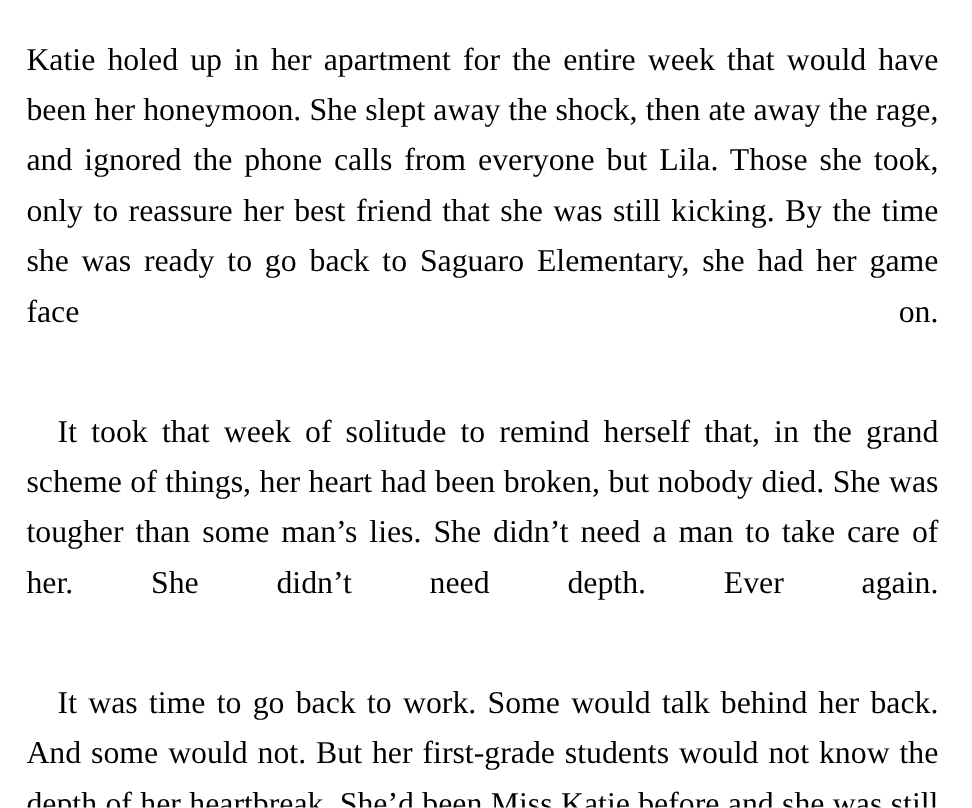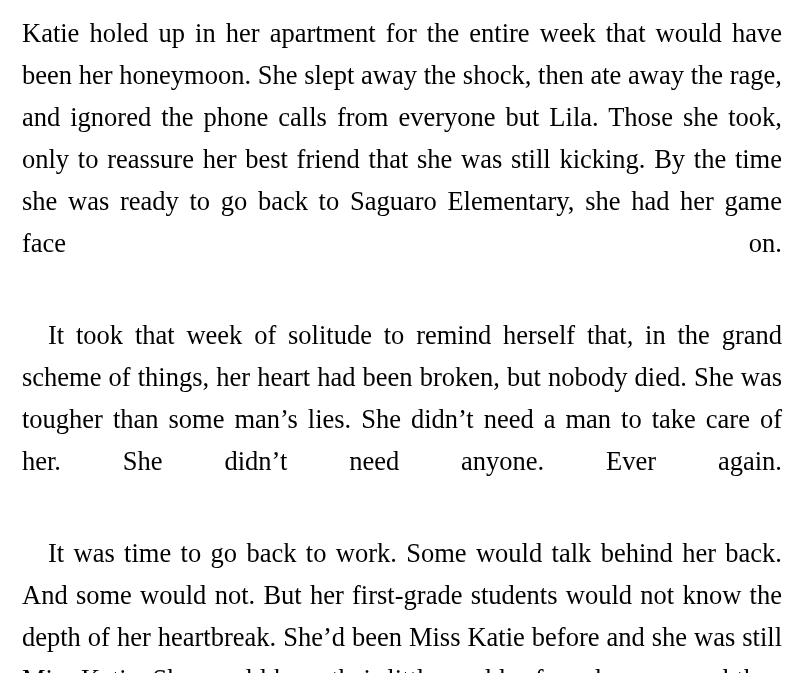--- a/index.html
+++ b/index.html
@@ -18,33 +18,33 @@
     box-sizing: border-box;
     width: 810px;
     height: 673px;
     padding: 12px 28px 0 22px;
   }
   .para {
     font-size: 26.5px;
     line-height: 42px;
     text-align: justify;
     text-justify: inter-word;
-    margin: 0 0 8px 0;
+    margin: 16px 0 8px 0;
     hyphens: none;
   }
   .para.indent {
     text-indent: 26px;
   }
   
   .para::after {
     content: "";
     display: inline-block;
     width: 100%;
   }
 </style>
 </head>
 <body>
 
 <div class="page">
   <p class="para">Katie holed up in her apartment for the entire week that would have been her honeymoon. She slept away the shock, then ate away the rage, and ignored the phone calls from everyone but Lila. Those she took, only to reassure her best friend that she was still kicking. By the time she was ready to go back to Saguaro Elementary, she had her game face on.</p>
-  <p class="para indent">It took that week of solitude to remind herself that, in the grand scheme of things, her heart had been broken, but nobody died. She was tougher than some man’s lies. She didn’t need a man to take care of her. She didn’t need anyone. Ever again.</p>
+  <p class="para indent">It took that week of solitude to remind herself that, in the grand scheme of things, her heart had been broken, but nobody died. She was tougher than some man’s lies. She didn’t need a man to take care of her. She didn’t need depth. Ever again.</p>
   <p class="para indent">It was time to go back to work. Some would talk behind her back. And some would not. But her first-grade students would not know the depth of her heartbreak. She’d been Miss Katie before and she was still Miss Katie. She would keep their little world safe and secure, and they would know they were loved.</p>
 </div>
 
 </body></html>

